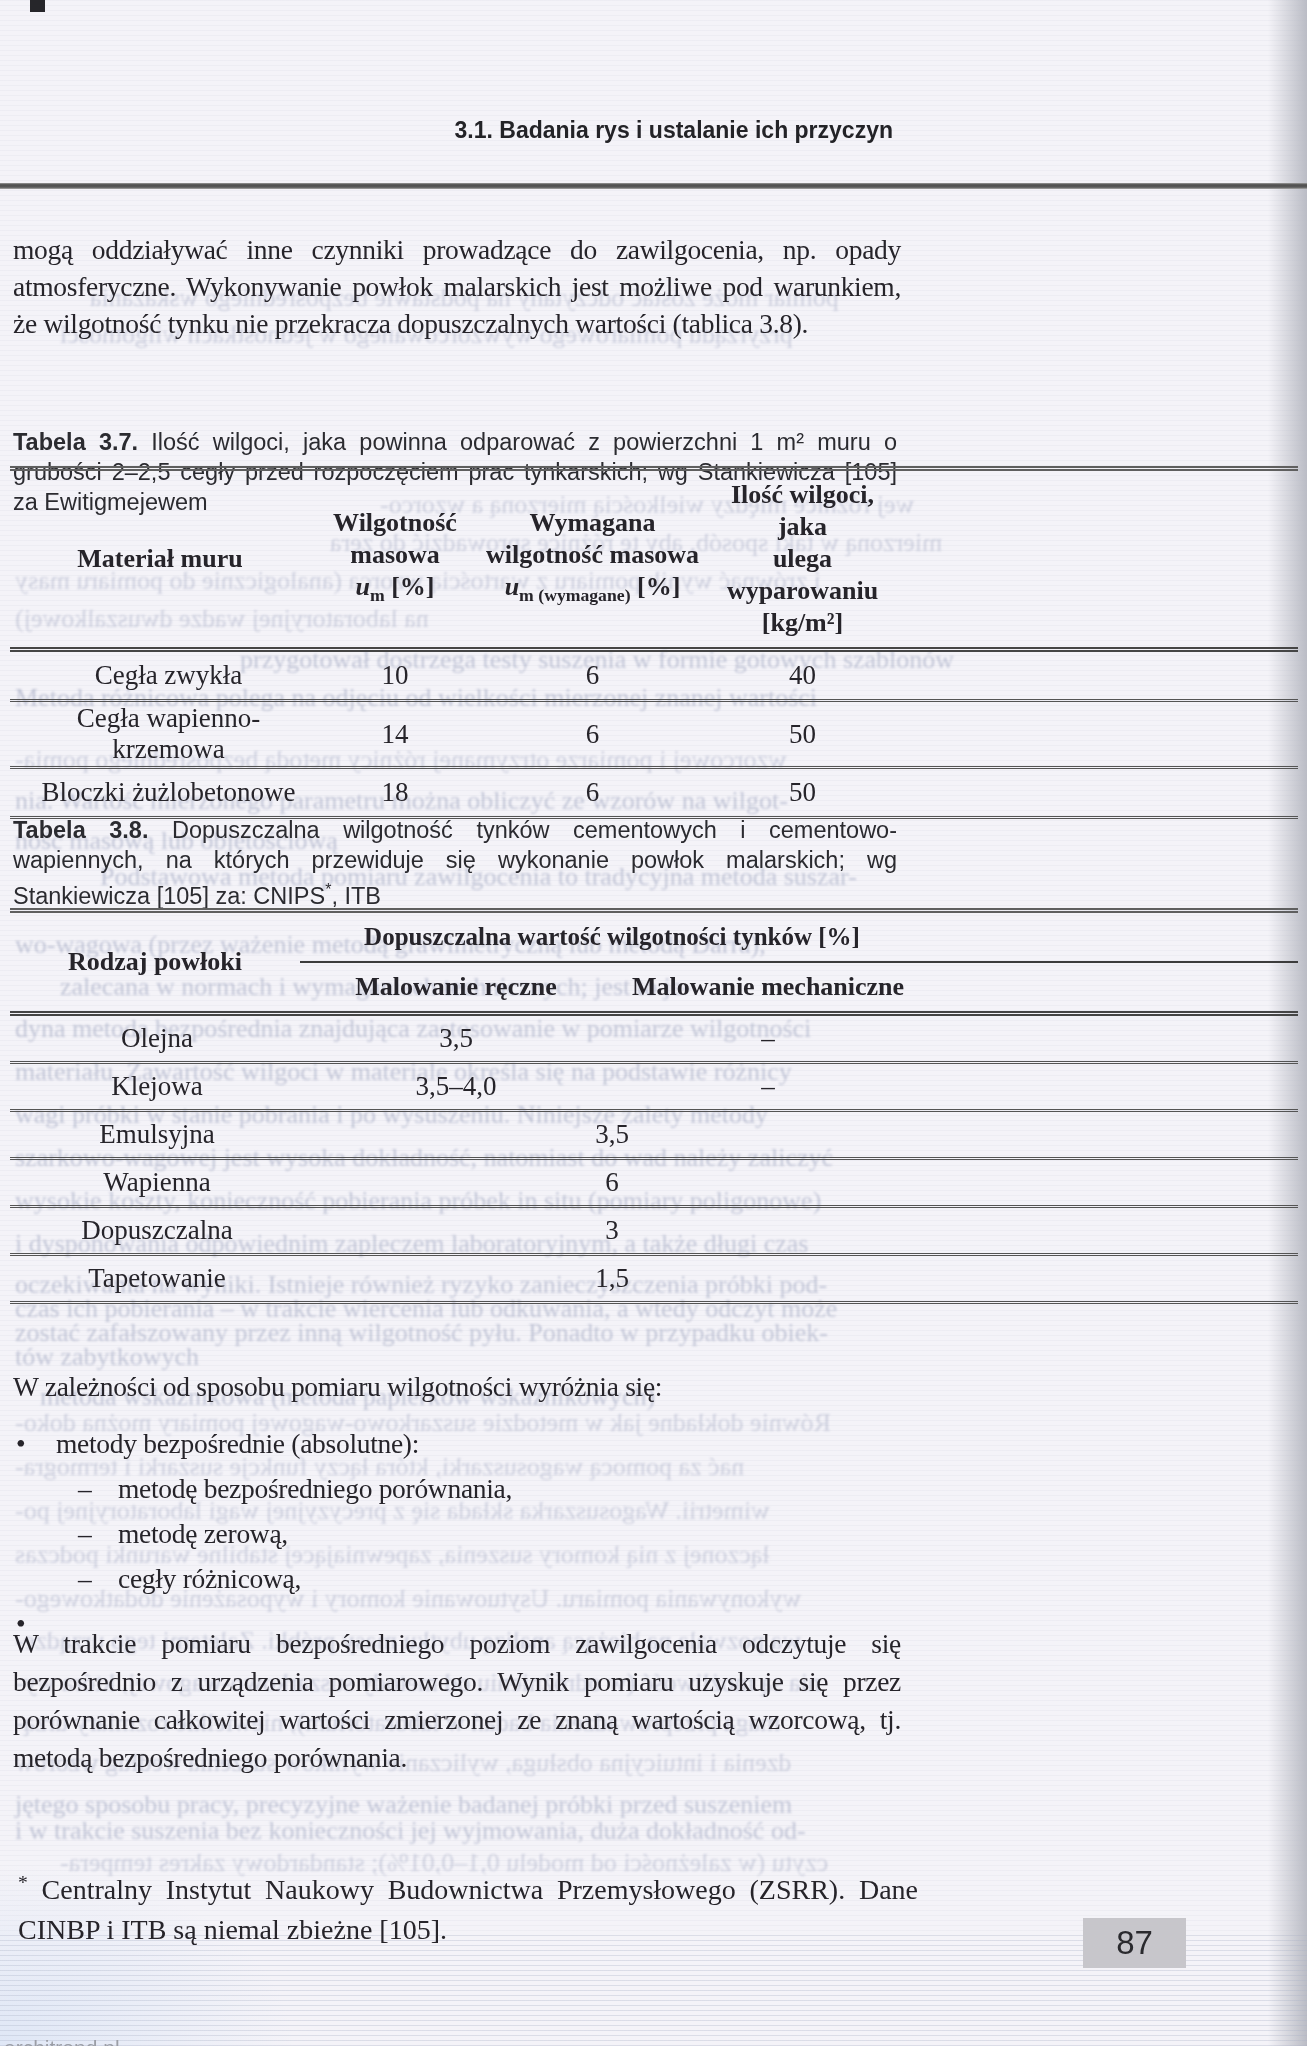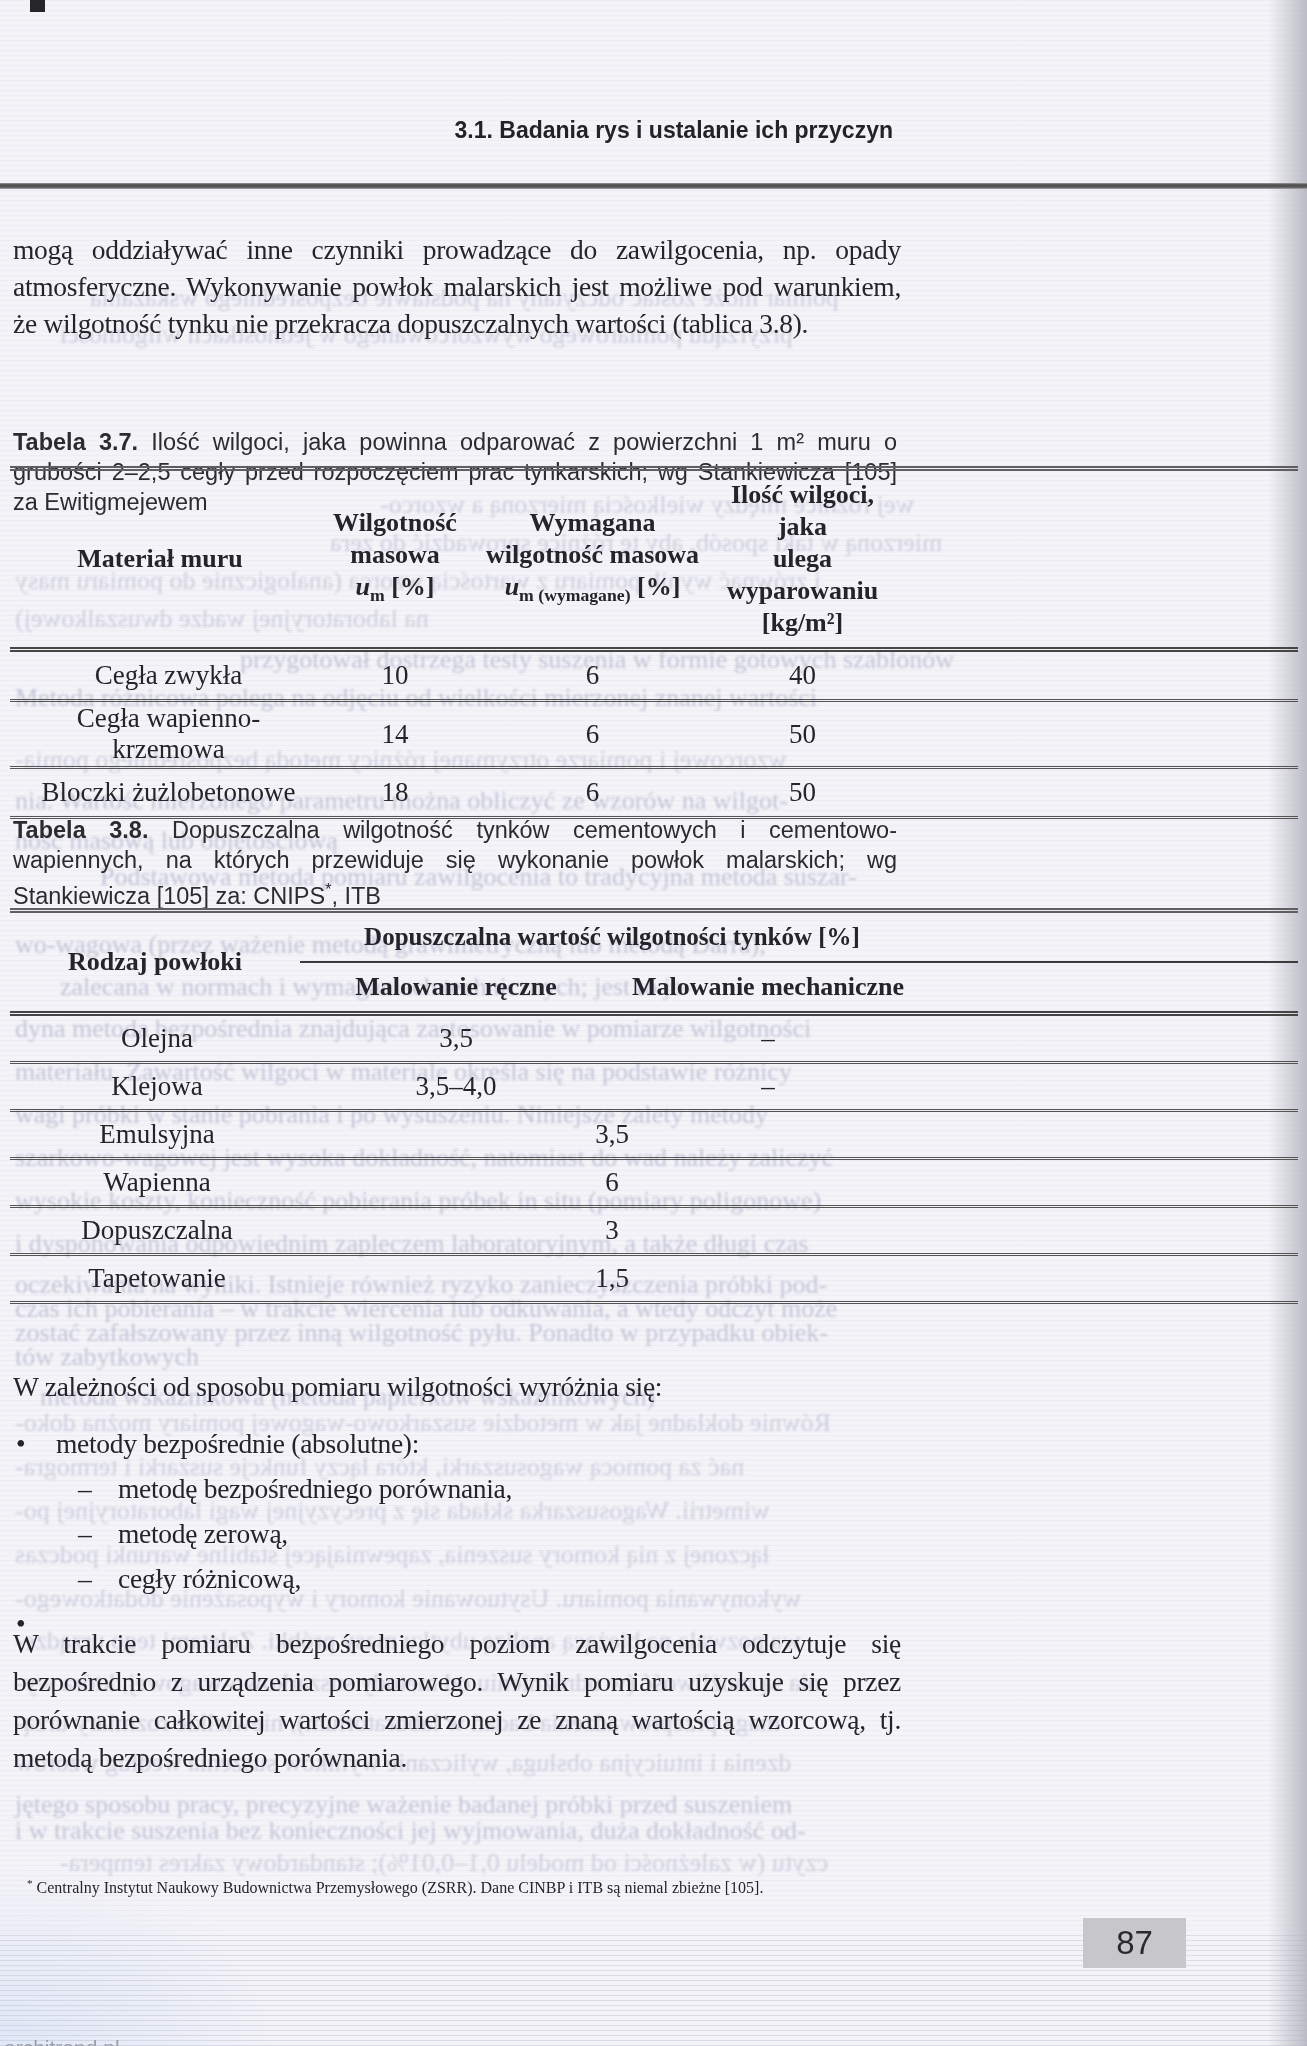--- a/index.html
+++ b/index.html
@@ -55,21 +55,21 @@
   sub{font-size:68%;}
   sup{font-size:68%;}
   .span-h{border-bottom:2px solid #3c3c3c;font-size:25px;}
   .sub-h{font-size:26px;}
 
   .bullets{left:13px;width:888px;font-size:27.5px;letter-spacing:-0.3px;}
   .bullet-item{height:45px;display:flex;align-items:center;}
   .bullet-item .mk{width:40px;text-align:left;padding-left:3px;}
   .bullet-item.ind .mk{width:40px;margin-left:62px;}
 
-  .footnote{left:27px;width:900px;font-size:16px;line-height:40px;text-align:justify;}
+  .footnote{left:18px;width:900px;font-size:28px;line-height:40px;text-align:justify;}
   .footnote sup{font-size:70%;}
 
   .page-box{left:1083px;top:1893px;width:103px;height:50px;background:#c7c6cb;
     display:flex;align-items:center;justify-content:center;
     font-family:"Liberation Sans",sans-serif;font-size:33px;color:#2a2a2e;}
   .watermark{left:4px;top:2011px;font-family:"Liberation Sans",sans-serif;
     font-size:21px;color:#9b9ea6;}
 </style>
 </head>
 <body>

